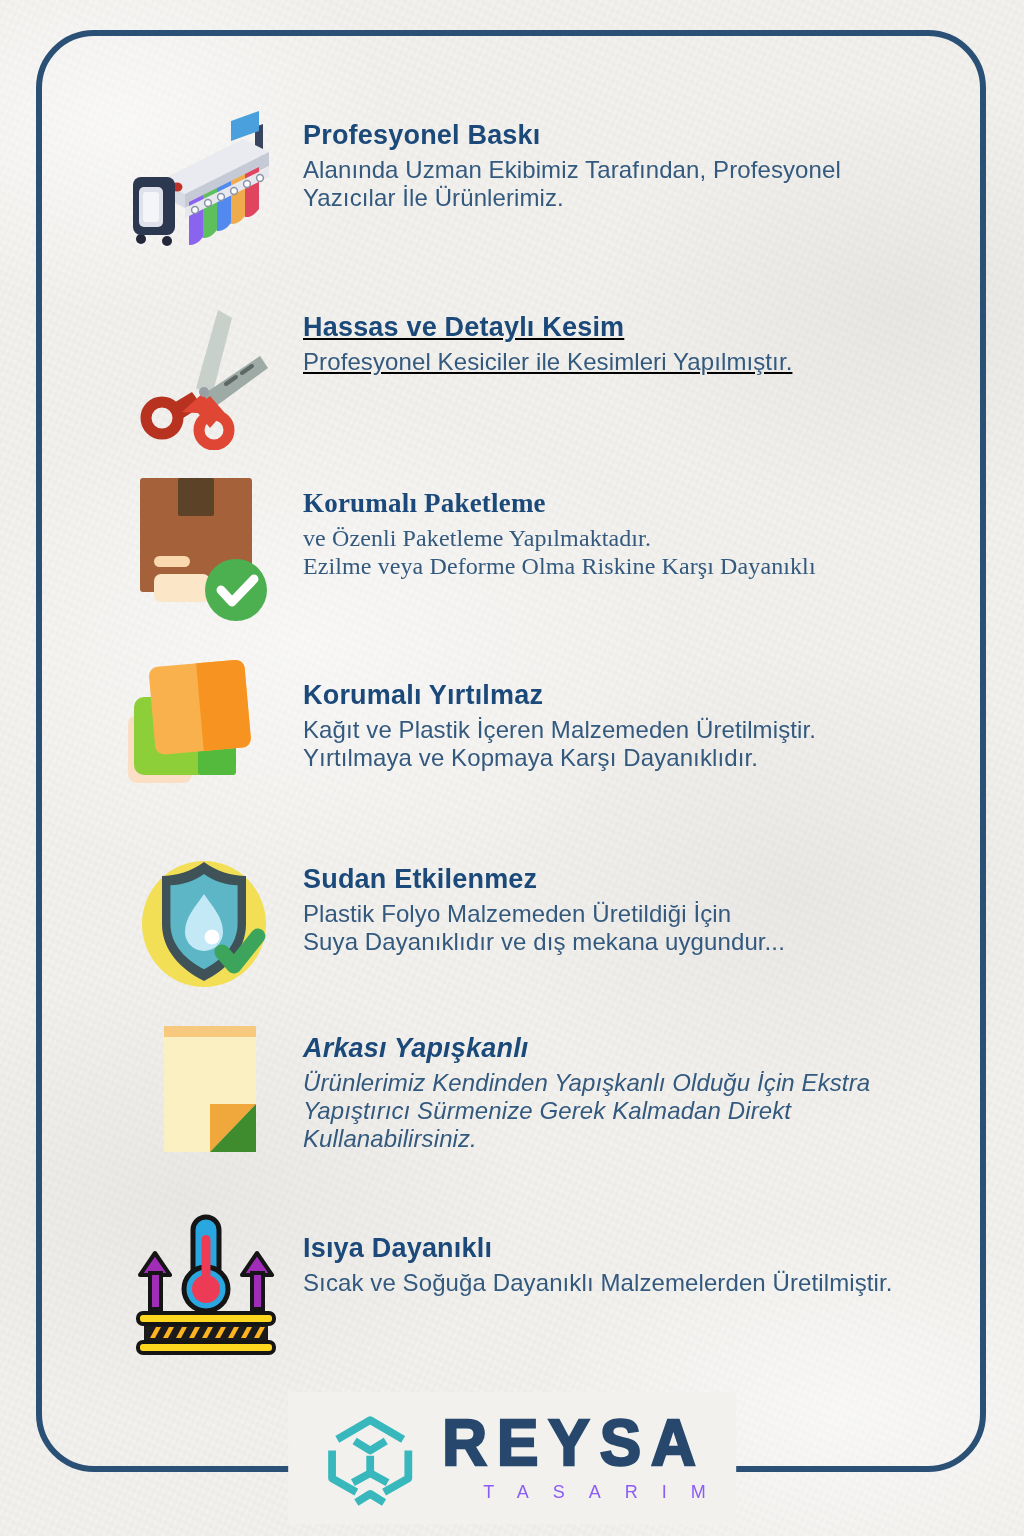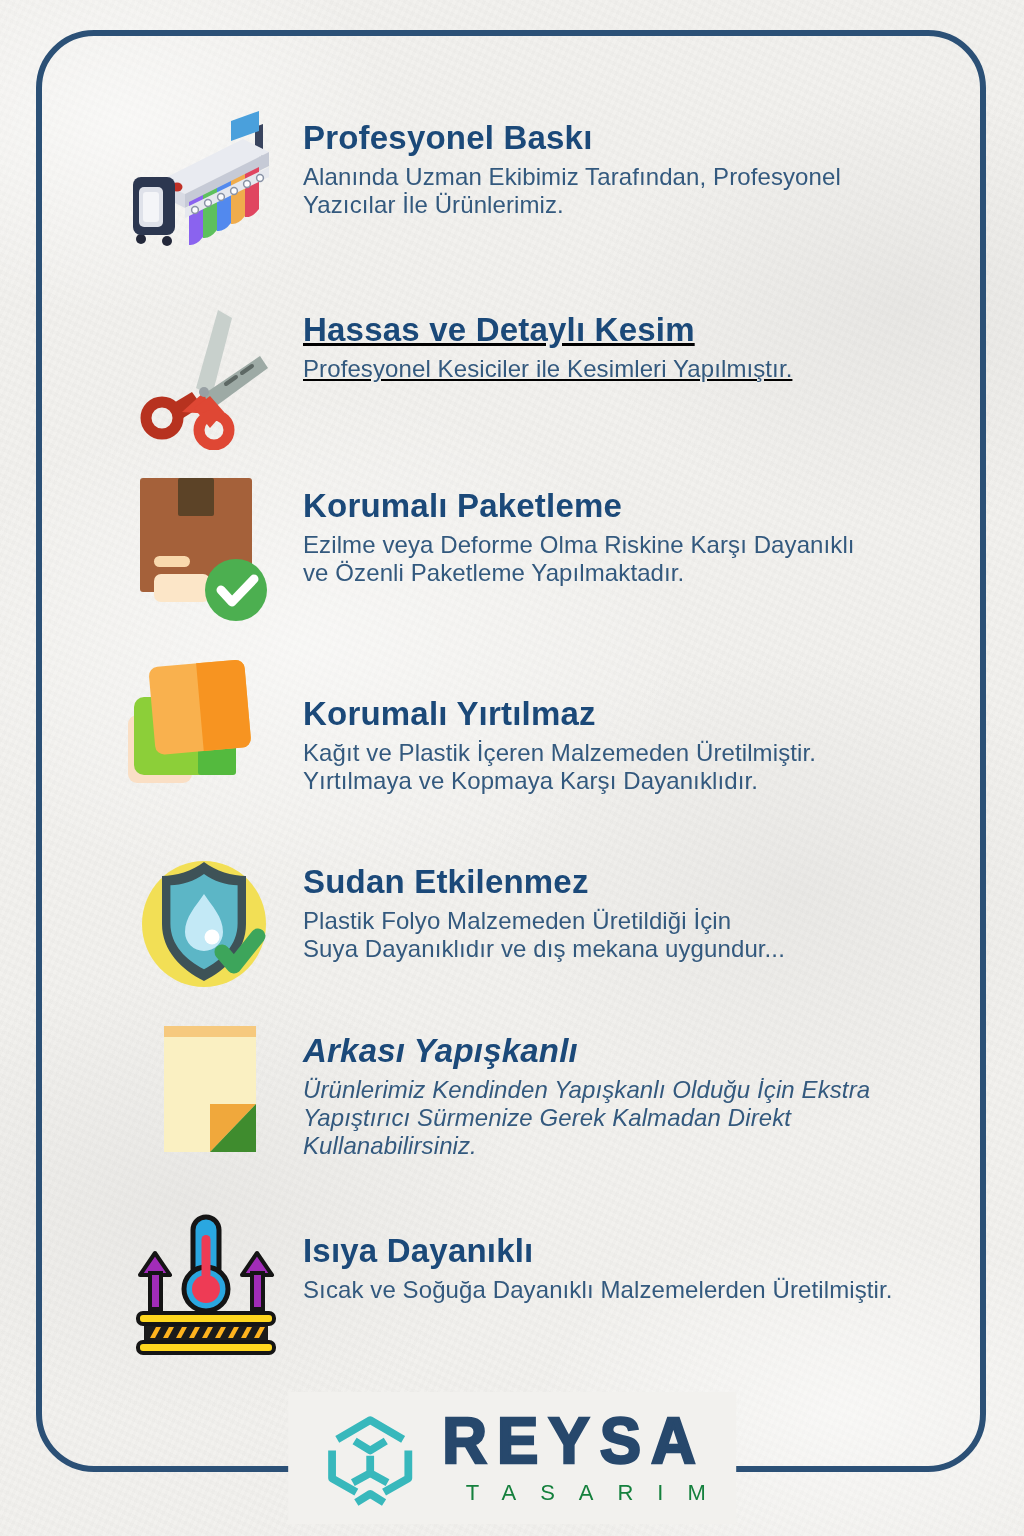--- a/index.html
+++ b/index.html
@@ -18,39 +18,39 @@
       repeating-linear-gradient(25deg,  rgba(0,0,0,.010) 0 4px, rgba(255,255,255,.02) 4px 8px);
   }
   .card{
     position:absolute;left:36px;top:30px;width:950px;height:1442px;
     border:6px solid #2b5076;border-radius:58px;box-sizing:border-box;
   }
   .feature{position:absolute;left:112px;width:880px;}
   .icon-box{position:absolute;left:0;top:0;width:175px;height:155px;}
   .f-text{position:absolute;left:191px;width:680px;}
   .f-title{
-    margin:0 0 6px 0;font-size:33px;font-weight:700;color:#1b4979;
+    margin:0 0 6px 0;font-size:27px;font-weight:700;color:#1b4979;
     letter-spacing:.2px;line-height:1.12;
   }
   .f-line{display:block;white-space:nowrap;font-size:24px;color:#33597e;line-height:28px;letter-spacing:.1px;}
   
   .logo-patch{
     position:absolute;top:1392px;left:50%;transform:translateX(-50%);
     background:#f2f1ee;padding:2px 30px 6px 30px;
     display:flex;flex-direction:column;align-items:center;
   }
   .logo-row{display:flex;align-items:center;gap:20px;}
   .brand-col{display:flex;flex-direction:column;align-items:flex-end;}
   .brand-name{
     font-size:62px;font-weight:700;color:#27486c;letter-spacing:10px;
     -webkit-text-stroke:2.4px #27486c;line-height:68px;transform:scaleY(1.03);
     white-space:nowrap;
   }
   .brand-sub{
-    font-size:22px;font-weight:500;color:#15803d;letter-spacing:24px;margin-right:-24px;
+    font-size:18px;font-weight:500;color:#8b5cf6;letter-spacing:24px;margin-right:-24px;
     margin-top:5px;white-space:nowrap;
   }
 </style>
 </head>
 <body>
 
 <div class="card"></div>
 
 <div class="feature" style="top:95px;">
   <div class="icon-box">
@@ -112,40 +112,40 @@
   <div class="icon-box">
     <svg width="160" height="160" viewBox="0 0 160 160" style="position:absolute;left:8px;top:2px;">
       <rect x="20" y="14" width="112" height="114" rx="3" fill="#a5613a"></rect>
       <rect x="58" y="14" width="36" height="38" rx="2" fill="#5c4327"></rect>
       <rect x="34" y="92" width="36" height="11" rx="5.5" fill="#f9d9ad"></rect>
       <rect x="34" y="110" width="56" height="28" rx="7" fill="#fce6c8"></rect>
       <circle cx="116" cy="126" r="31" fill="#4caf50"></circle>
       <path d="M101 126 l11 12 l22 -23" stroke="#ffffff" stroke-width="9" fill="none" stroke-linecap="round" stroke-linejoin="round"></path>
     </svg>
   </div>
-  <div class="f-text" style="top:26px;">
+  <div class="f-text" style="top:26px;font-family:Liberation Serif, serif;">
     <h2 class="f-title">Korumalı Paketleme</h2>
+    <span class="f-line">ve Özenli Paketleme Yapılmaktadır.</span>
     <span class="f-line">Ezilme veya Deforme Olma Riskine Karşı Dayanıklı</span>
-    <span class="f-line">ve Özenli Paketleme Yapılmaktadır.</span>
   </div>
 </div>
 
 <div class="feature" style="top:650px;">
   <div class="icon-box">
     <svg width="160" height="145" viewBox="0 0 160 145" style="position:absolute;left:10px;top:3px;">
       <rect x="6" y="62" width="64" height="68" rx="9" fill="#fadfc5"></rect>
       <rect x="12" y="44" width="100" height="78" rx="10" fill="#8ccf39"></rect>
       <rect x="76" y="90" width="38" height="32" rx="3" fill="#54ba3e"></rect>
       <g transform="rotate(-5 80 55)">
         <rect x="30" y="10" width="96" height="88" rx="9" fill="#f9b14e"></rect>
         <path d="M78 10 h39 a9 9 0 0 1 9 9 v70 a9 9 0 0 1 -9 9 h-39 z" fill="#f79421"></path>
       </g>
     </svg>
   </div>
-  <div class="f-text" style="top:30px;margin-top:16px;">
+  <div class="f-text" style="top:30px;">
     <h2 class="f-title">Korumalı Yırtılmaz</h2>
     <span class="f-line">Kağıt ve Plastik İçeren Malzemeden Üretilmiştir.</span>
     <span class="f-line">Yırtılmaya ve Kopmaya Karşı Dayanıklıdır.</span>
   </div>
 </div>
 
 <div class="feature" style="top:842px;">
   <div class="icon-box">
     <svg width="160" height="155" viewBox="0 0 160 155" style="position:absolute;left:14px;top:2px;">
       <ellipse cx="78" cy="80" rx="62" ry="63" fill="#f2df55"></ellipse>

